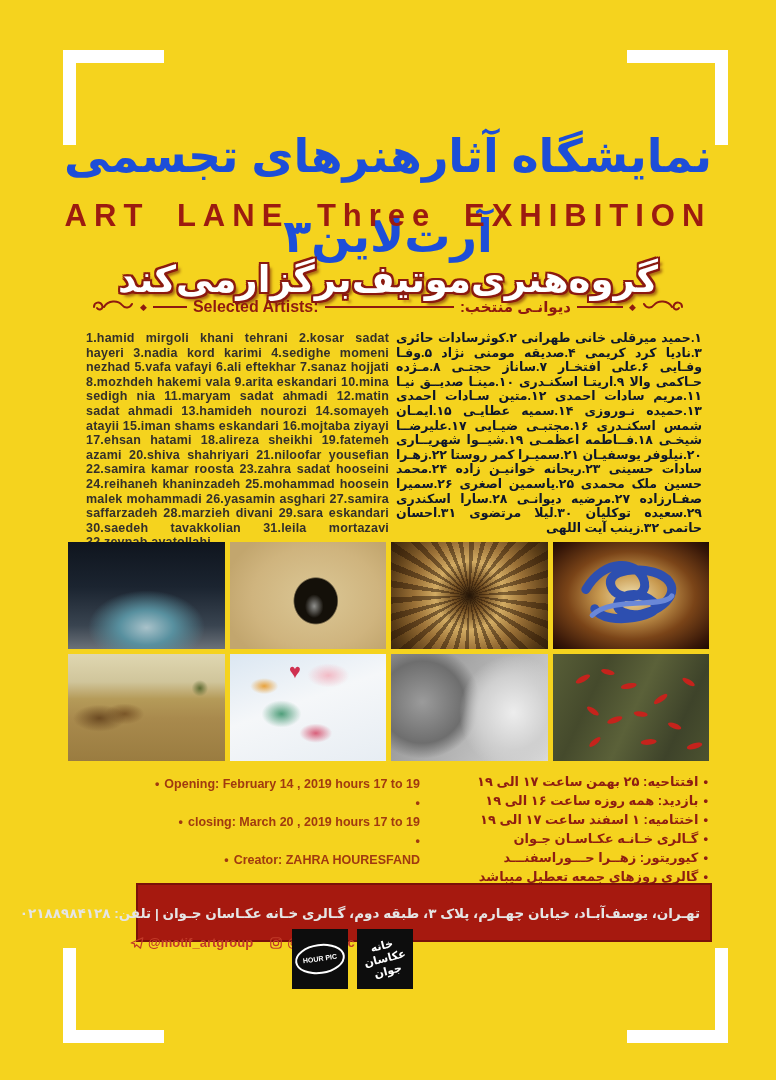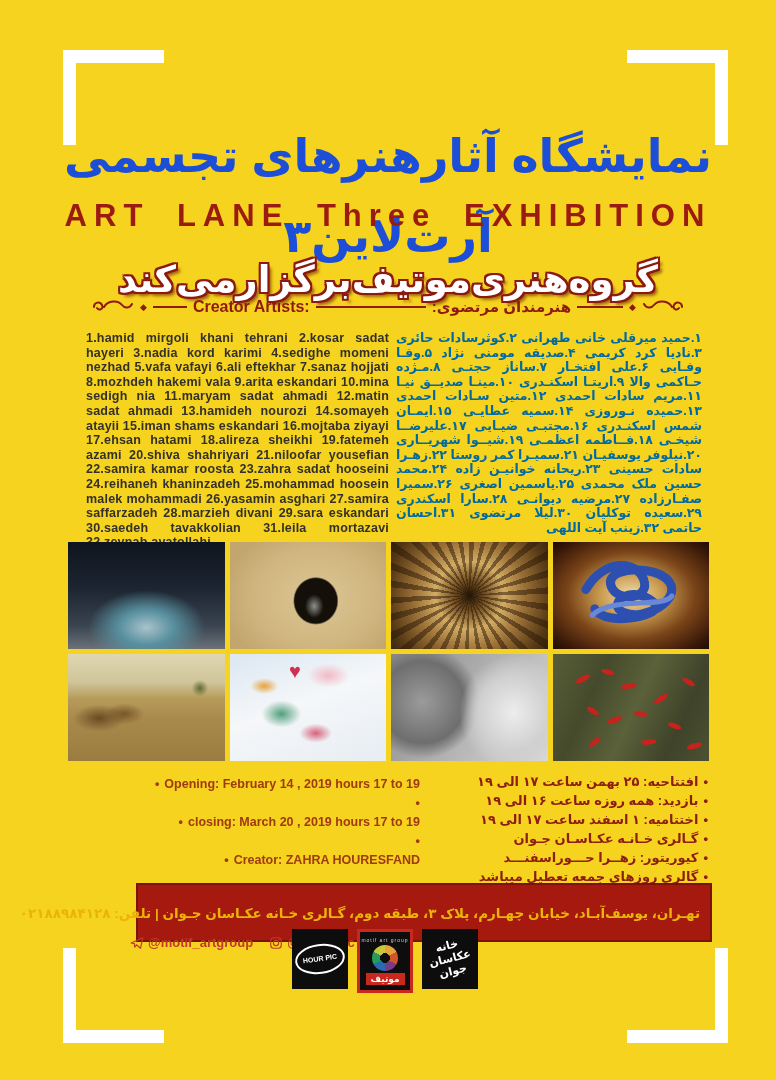--- a/index.html
+++ b/index.html
@@ -46,21 +46,21 @@
   .orn{flex:0 0 auto;}
 
   .artists-en{
     position:absolute;left:86px;top:331px;width:303px;height:190px;
     font-size:12.5px;font-weight:700;color:#34302a;line-height:14.6px;
     text-align:justify;letter-spacing:.2px;
   }
   .artists-fa{
     position:absolute;left:396px;top:331px;width:306px;height:190px;
     direction:rtl;text-align:justify;
-    font-size:12.5px;font-weight:700;color:#0369a1;line-height:14.6px;
+    font-size:12.5px;font-weight:700;color:#0f172a;line-height:14.6px;
   }
 
   .photo-grid{
     position:absolute;left:68px;top:542px;width:641px;height:219px;
     display:grid;grid-template-columns:repeat(4,1fr);grid-template-rows:107px 107px;gap:5px;
   }
   .photo{position:relative;overflow:hidden;}
   .ph-azadi{background:
     radial-gradient(ellipse 62% 58% at 50% 80%, #a9c2ca 0%, #58909f 28%, rgba(18,26,38,0) 60%),
     linear-gradient(180deg,#0f151e 0%,#1b2430 42%,#394450 78%,#6b7178 100%);}
@@ -104,21 +104,21 @@
     position:absolute;left:424px;top:772px;width:284px;direction:rtl;
     font-size:13px;font-weight:700;color:#8e1d12;line-height:19px;
   }
   .details-fa .bullet-line{display:flex;gap:5px;text-align:right;}
   .blt{flex:0 0 auto;}
 
   .address-bar{
     position:absolute;left:136px;top:883px;width:576px;height:59px;
     background:#a6190f;border:2px solid #7a110a;box-sizing:border-box;
     display:flex;flex-direction:column;justify-content:center;gap:1px;
-    padding:2px 10px;color:#eab308;text-align:center;
+    padding:2px 10px;color:#e5e5e5;text-align:center;
   }
   .addr-fa{direction:rtl;font-size:13.5px;font-weight:700;white-space:nowrap;}
   .addr-en{font-size:12px;white-space:nowrap;}
 
   .social{
     position:absolute;left:130px;top:935px;display:flex;align-items:center;gap:16px;
     color:#c23a28;font-size:13px;font-weight:700;
   }
   .social .handle{display:flex;align-items:center;gap:4px;}
 
@@ -161,23 +161,23 @@
   <div class="title-fa">نمایشگاه آثارهنرهای تجسمی آرت‌لاین۳</div>
   <div class="title-en">ART LANE Three EXHIBITION</div>
   <div class="subtitle-fa">گروه‌هنری‌موتیف‌برگزارمی‌کند</div>
 
   <div class="artists-header">
     <svg class="orn" width="42" height="18" viewBox="0 0 42 18">
       <path d="M2 9 C2 4 8 3 10 7 C12 11 7 13 5 10 M12 9 C16 2 26 2 30 7 C33 11 38 10 40 6" stroke="#8e1a10" stroke-width="2" fill="none" stroke-linecap="round"></path>
     </svg>
     <span class="diamond">◆</span>
     <div class="hline hl-a"></div>
-    <span class="lbl-en">Creator Artists:</span>
+    <span class="lbl-en">Selected Artists:</span>
     <div class="hline hl-b"></div>
-    <span class="lbl-fa">هنرمندان مرتضوی:</span>
+    <span class="lbl-fa">دیوانـی منتخب:</span>
     <div class="hline hl-c"></div>
     <span class="diamond">◆</span>
     <svg class="orn" width="42" height="18" viewBox="0 0 42 18" style="transform:scaleX(-1)">
       <path d="M2 9 C2 4 8 3 10 7 C12 11 7 13 5 10 M12 9 C16 2 26 2 30 7 C33 11 38 10 40 6" stroke="#8e1a10" stroke-width="2" fill="none" stroke-linecap="round"></path>
     </svg>
   </div>
 
   <div class="artists-en">1.hamid mirgoli khani tehrani  2.kosar sadat hayeri  3.nadia kord karimi  4.sedighe momeni nezhad  5.vafa vafayi  6.ali eftekhar  7.sanaz hojjati  8.mozhdeh hakemi vala  9.arita eskandari  10.mina sedigh nia  11.maryam sadat ahmadi  12.matin sadat ahmadi  13.hamideh nourozi  14.somayeh atayii  15.iman shams eskandari  16.mojtaba ziyayi  17.ehsan hatami  18.alireza sheikhi  19.fatemeh azami  20.shiva shahriyari  21.niloofar yousefian  22.samira kamar roosta  23.zahra sadat hooseini  24.reihaneh khaninzadeh  25.mohammad hoosein malek mohammadi  26.yasamin asghari  27.samira saffarzadeh  28.marzieh divani  29.sara eskandari  30.saedeh tavakkolian  31.leila mortazavi  32.zeynab ayatollahi</div>
   <div class="artists-fa">۱.حمید میرقلی خانی طهرانی  ۲.کوثرسادات حائری  ۳.نادیا کرد کریمی  ۴.صدیقه مومنی نژاد  ۵.وفـا وفـایی  ۶.علی افتخـار  ۷.ساناز حجتـی  ۸.مـژده حـاکمی والا  ۹.اریتـا اسکنـدری  ۱۰.مینـا صدیــق نیـا  ۱۱.مریم سادات احمدی  ۱۲.متین سـادات احمدی  ۱۳.حمیده نـوروزی  ۱۴.سمیه عطایـی  ۱۵.ایمـان شمس اسکنـدری  ۱۶.مجتبـی ضیـایی  ۱۷.علیرضــا شیخـی  ۱۸.فــاطمه اعظمـی  ۱۹.شیــوا شهریــاری  ۲۰.نیلوفر یوسفیـان  ۲۱.سمیـرا کمر روستا  ۲۲.زهـرا سادات حسینی  ۲۳.ریحانه خوانیـن زاده  ۲۴.محمد حسین ملک محمدی  ۲۵.یاسمین اصغری  ۲۶.سمیرا صفـارزاده  ۲۷.مرضیه دیوانـی  ۲۸.سارا اسکندری  ۲۹.سعیده توکلیان  ۳۰.لیلا مرتضوی  ۳۱.احسان حاتمی  ۳۲.زینب آیت اللهی</div>
 
@@ -283,23 +283,18 @@
       <span>@hour_pic</span>
     </span>
   </div>
 
   <div class="logos">
     <div class="logo logo-hour">
       <div class="eye">
         <span>HOUR PIC</span>
       </div>
     </div>
-    <div class="logo logo-motif">
-      <span class="m-en">motif art group</span>
-      <div class="shutter"></div>
-      <span class="m-fa">موتیف</span>
-    </div>
     <div class="logo logo-house">
       <span>خانه عکاسان جوان</span>
     </div>
   </div>
 
 </div>
 
 </body></html>

